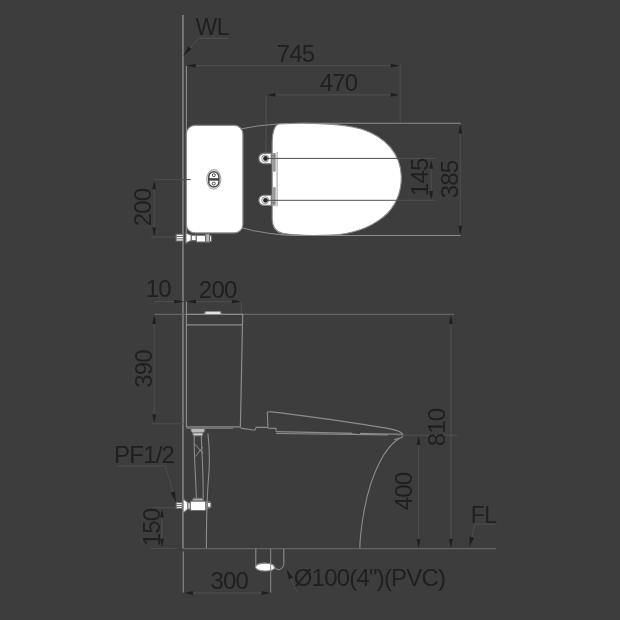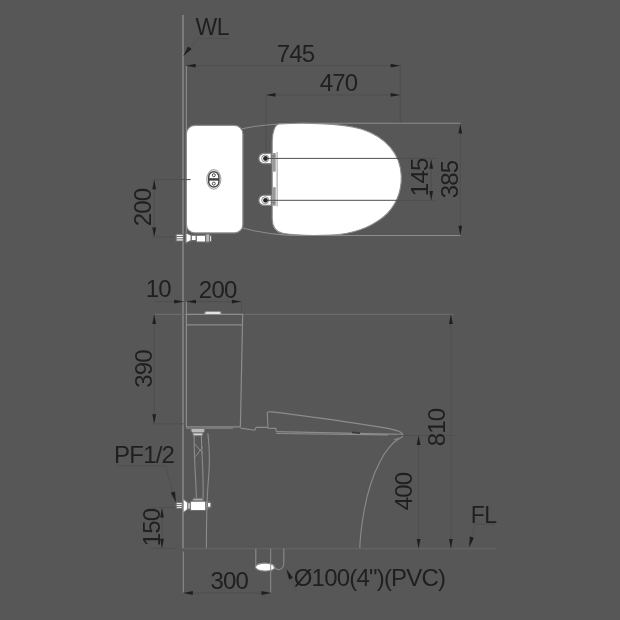--- a/index.html
+++ b/index.html
@@ -1,16 +1,16 @@
 <!DOCTYPE html>
 <html><head>
 <meta charset="utf-8">
 <style>
 html,body{margin:0;padding:0;background:#ffffff;}
-#page{width:620px;height:620px;position:relative;background:#0369a1;overflow:hidden;filter:grayscale(1);}
+#page{width:620px;height:620px;position:relative;background:#b91c1c;overflow:hidden;filter:grayscale(1);}
 text{font-family:"Liberation Sans",sans-serif;fill:#1f1f1f;}
 .d{font-size:24px;letter-spacing:-0.8px;}
 .l{font-size:23px;letter-spacing:-0.5px;}
 </style>
 </head>
 <body>
 <div id="page">
 <svg width="620" height="620" viewBox="0 0 620 620">
 <g fill="none" stroke-linecap="butt" stroke-linejoin="round">
 

